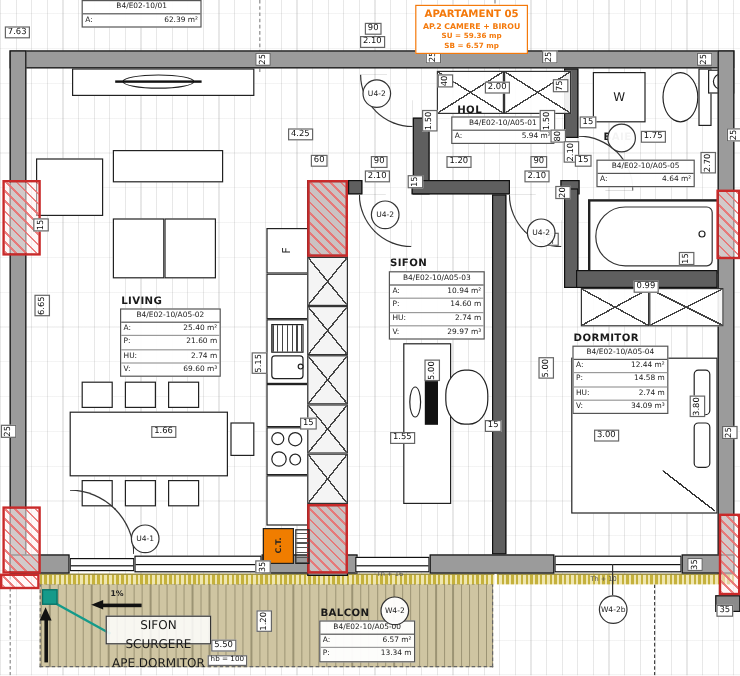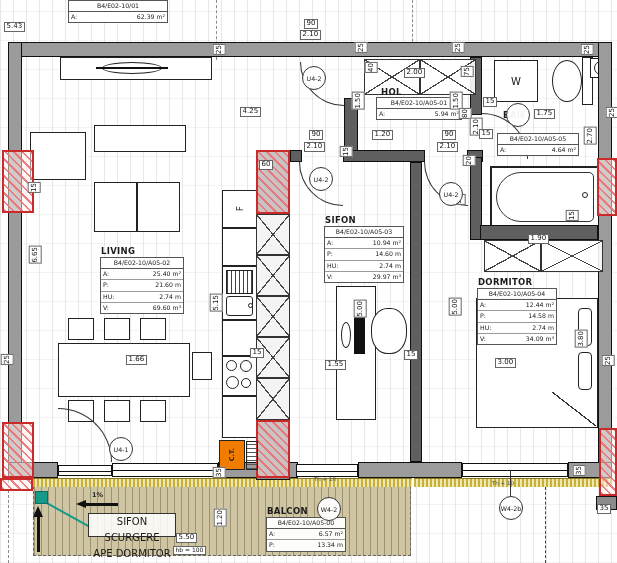--- a/index.html
+++ b/index.html
@@ -165,20 +165,26 @@
   <div class="abs" style="left:596px;top:496px;width:21px;height:14px;background:#8b8b8b;border:1px solid #111;z-index:9;"></div>
 
   <div class="ib" style="left:68px;top:0;width:98px;">
     <div class="hd">B4/E02-10/01</div>
     <div class="r">
         <span>A:</span>
         <span>62.39 m²</span>
       </div>
   </div>
 
+  <div class="apt">
+    <div class="l1">APARTAMENT 05</div>
+    <div class="l2">AP.2 CAMERE + BIROU</div>
+    <div class="l3">SU = 59.36 mp</div>
+    <div class="l3">SB = 6.57 mp</div>
+  </div>
 
   <span class="rt" style="left:381px;top:87px;">HOL</span>
   <div class="ib" style="left:376px;top:97px;width:84px;">
     <div class="hd">B4/E02-10/A05-01</div>
     <div class="r">
         <span>A:</span>
         <span>5.94 m²</span>
       </div>
   </div>
 
@@ -295,61 +301,61 @@
     <span class="abs" style="left:0;top:0;width:0;height:0;border-top:4px solid transparent;border-bottom:4px solid transparent;border-right:10px solid #111;"></span>
   </div>
   <span class="dimn" style="left:92px;top:492px;font-weight:bold;">1%</span>
   <div class="abs" style="left:37px;top:514px;width:2.5px;height:38px;background:#111;z-index:25;"></div>
   <div class="abs" style="left:33px;top:506px;width:0;height:0;border-left:5px solid transparent;border-right:5px solid transparent;border-bottom:11px solid #111;z-index:25;"></div>
   <div class="abs" style="left:88px;top:513px;width:88px;height:24px;border:1px solid #333;background:rgba(255,255,255,.85);z-index:26;text-align:center;font-size:10px;line-height:1.6;">
     <div>SIFON SCURGERE</div>
     <div>APE DORMITOR</div>
   </div>
 
-  <span class="dim" style="left:4px;top:22px;">5.43</span>
+  <span class="dim" style="left:4px;top:22px;">7.63</span>
   <span class="dim v" style="left:213px;top:44px;">25</span>
   <span class="dim" style="left:304px;top:19px;">90</span>
   <span class="dim" style="left:300px;top:30px;">2.10</span>
   <span class="dim v" style="left:355px;top:42px;">25</span>
   <span class="dim v" style="left:365px;top:62px;">40</span>
   <span class="dim" style="left:404px;top:68px;">2.00</span>
   <span class="dim v" style="left:452px;top:42px;">25</span>
   <span class="dim v" style="left:461px;top:66px;">75</span>
   <span class="dim v" style="left:581px;top:44px;">25</span>
   <span class="dim v" style="left:352px;top:92px;">1.50</span>
   <span class="dim v" style="left:450px;top:92px;">1.50</span>
   <span class="dim" style="left:240px;top:107px;">4.25</span>
   <span class="dim" style="left:483px;top:97px;">15</span>
   <span class="dim" style="left:534px;top:109px;">1.75</span>
   <span class="dim v" style="left:459px;top:108px;">80</span>
   <span class="dim v" style="left:470px;top:118px;">2.10</span>
   <span class="dim" style="left:479px;top:129px;">15</span>
   <span class="dim v" style="left:584px;top:127px;">2.70</span>
   <span class="dim v" style="left:606px;top:107px;">25</span>
-  <span class="dim" style="left:259px;top:129px;margin-top:31px;">60</span>
+  <span class="dim" style="left:259px;top:129px;">60</span>
   <span class="dim" style="left:309px;top:130px;">90</span>
   <span class="dim" style="left:304px;top:142px;">2.10</span>
   <span class="dim" style="left:372px;top:130px;">1.20</span>
   <span class="dim" style="left:442px;top:130px;">90</span>
   <span class="dim" style="left:437px;top:142px;">2.10</span>
   <span class="dim v" style="left:340px;top:146px;">15</span>
   <span class="dim v" style="left:463px;top:155px;">20</span>
   <span class="dim v" style="left:453px;top:194px;">95</span>
   <span class="dim v" style="left:28px;top:182px;">15</span>
   <span class="dim v" style="left:29px;top:246px;">6.65</span>
   <span class="dim v" style="left:1px;top:354px;">25</span>
   <span class="dim v" style="left:210px;top:294px;">5.15</span>
   <span class="dim" style="left:126px;top:355px;">1.66</span>
   <span class="dim" style="left:250px;top:348px;">15</span>
   <span class="dim" style="left:325px;top:360px;">1.55</span>
   <span class="dim v" style="left:354px;top:300px;">5.00</span>
   <span class="dim v" style="left:449px;top:298px;">5.00</span>
   <span class="dim" style="left:404px;top:350px;">15</span>
   <span class="dim v" style="left:566px;top:210px;">15</span>
-  <span class="dim" style="left:528px;top:234px;">1.90</span>
+  <span class="dim" style="left:528px;top:234px;">0.99</span>
   <span class="dim" style="left:495px;top:358px;">3.00</span>
   <span class="dim v" style="left:575px;top:330px;">3.80</span>
   <span class="dim v" style="left:602px;top:355px;">25</span>
   <span class="dim v" style="left:573px;top:465px;">35</span>
   <span class="dim v" style="left:213px;top:467px;">35</span>
   <span class="dim" style="left:597px;top:504px;">35</span>
   <span class="dim v" style="left:214px;top:509px;">1.20</span>
   <span class="dim" style="left:176px;top:533px;">5.50</span>
   <span class="dim" style="left:173px;top:546px;font-size:6px;">hb = 100</span>
   <span class="dimn" style="left:314px;top:477px;font-size:5.5px;color:#555;">Th + 16</span>

